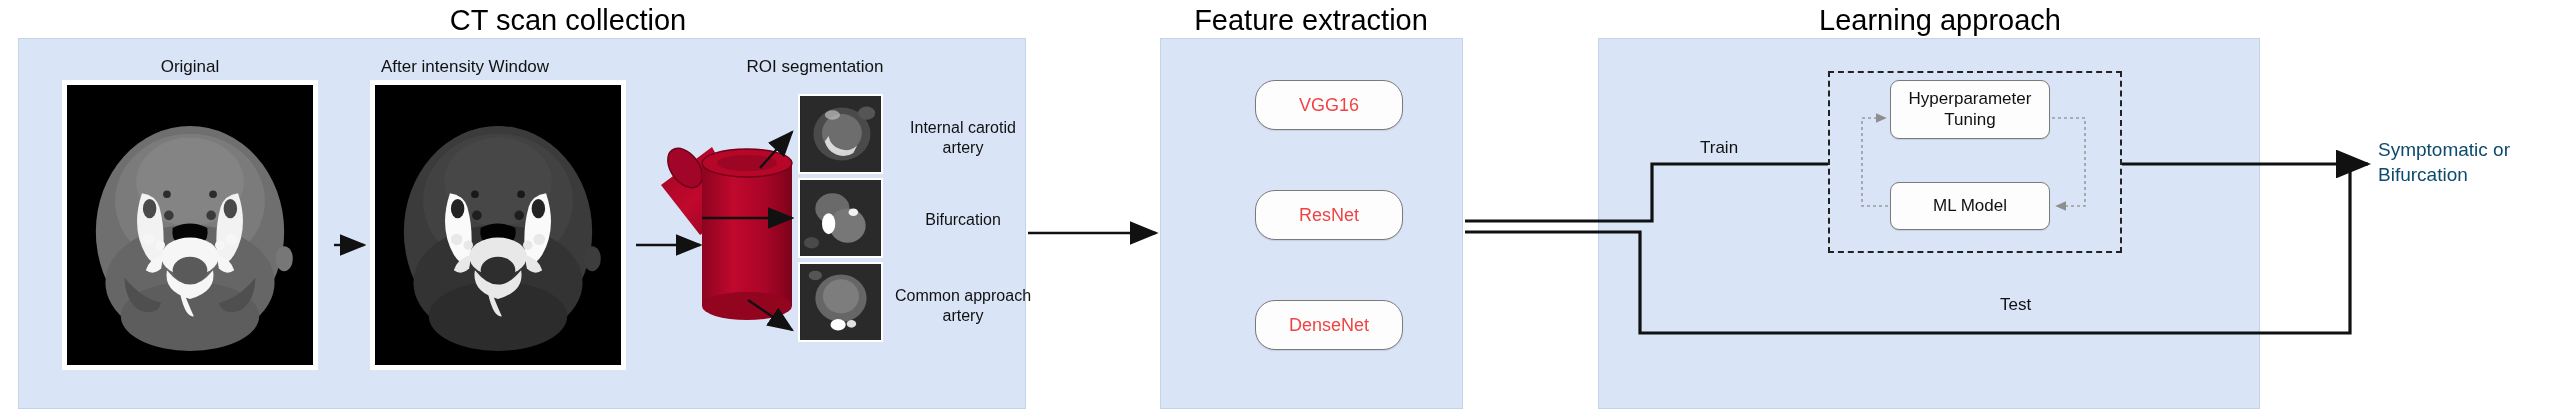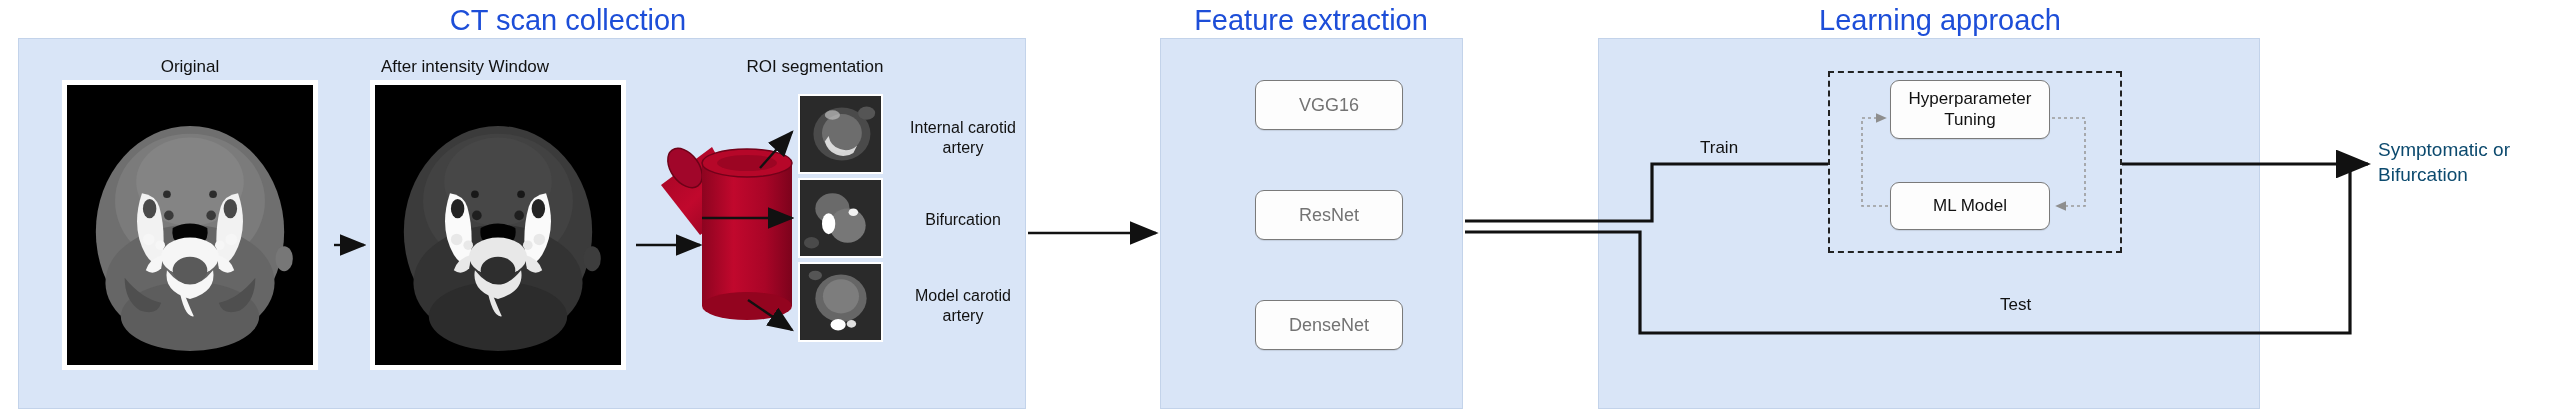--- a/index.html
+++ b/index.html
@@ -1,33 +1,33 @@
 <!DOCTYPE html>
 <html><head>
 <meta charset="utf-8">
 <style>
   html,body{margin:0;padding:0;background:#ffffff;}
   body{width:2560px;height:420px;font-family:"Liberation Sans",sans-serif;position:relative;overflow:hidden;}
   .stage{position:absolute;left:0;top:0;width:2560px;height:420px;}
 
   .panel{position:absolute;background:#d9e5f7;border:1px solid #c3d3ea;box-sizing:border-box;}
-  .panel-title{position:absolute;font-size:29px;color:#1d4ed8;white-space:nowrap;text-align:center;}
+  .panel-title{position:absolute;font-size:29px;color:#000000;white-space:nowrap;text-align:center;}
 
   .sub-label{position:absolute;font-size:17px;color:#111;text-align:center;white-space:nowrap;}
 
   .ct-frame{position:absolute;background:#ffffff;padding:5px;box-sizing:border-box;}
   .ct-img{width:100%;height:100%;display:block;background:#000;}
 
   .roi-frame{position:absolute;background:#ffffff;padding:2px;box-sizing:border-box;}
   .roi-img{width:100%;height:100%;display:block;background:#1d1d1d;}
 
   .roi-label{position:absolute;font-size:16px;color:#111;text-align:center;line-height:1.25;}
 
-  .fe-box{position:absolute;background:#fdfdfd;border:1px solid #7a7a7a;border-radius:9px;
-          display:flex;align-items:center;justify-content:center;font-size:18px;color:#737373;
+  .fe-box{position:absolute;background:#fdfdfd;border:1px solid #7a7a7a;border-radius:20px;
+          display:flex;align-items:center;justify-content:center;font-size:18px;color:#ef4444;
           box-shadow:0 1px 1px rgba(0,0,0,.10);box-sizing:border-box;}
 
   .la-box{position:absolute;background:#fdfdfd;border:1px solid #7a7a7a;border-radius:9px;
           display:flex;align-items:center;justify-content:center;text-align:center;
           font-size:17px;color:#111;line-height:1.2;box-shadow:0 1px 1px rgba(0,0,0,.10);box-sizing:border-box;}
 
   .dashed-box{position:absolute;border:2px dashed #222;box-sizing:border-box;background:transparent;}
 
   .flow-label{position:absolute;font-size:17px;color:#111;white-space:nowrap;}
   .out-label{position:absolute;font-size:19px;color:#0c4a6e;line-height:1.3;white-space:nowrap;}
@@ -185,21 +185,21 @@
   </div>
 
   <div class="roi-label" style="left:888px;top:118px;width:150px;text-align:center;">
     <div>Internal carotid</div>
     <div>artery</div>
   </div>
   <div class="roi-label" style="left:888px;top:210px;width:150px;">
     <div>Bifurcation</div>
   </div>
   <div class="roi-label" style="left:888px;top:286px;width:150px;">
-    <div>Model carotid</div>
+    <div>Common approach</div>
     <div>artery</div>
   </div>
 
   <div class="panel" style="left:1160px;top:38px;width:303px;height:371px;"></div>
   <div class="panel-title" style="left:1161px;top:4px;width:300px;">Feature extraction</div>
 
   <div class="fe-box" style="left:1255px;top:80px;width:148px;height:50px;">VGG16</div>
   <div class="fe-box" style="left:1255px;top:190px;width:148px;height:50px;">ResNet</div>
   <div class="fe-box" style="left:1255px;top:300px;width:148px;height:50px;">DenseNet</div>
 

